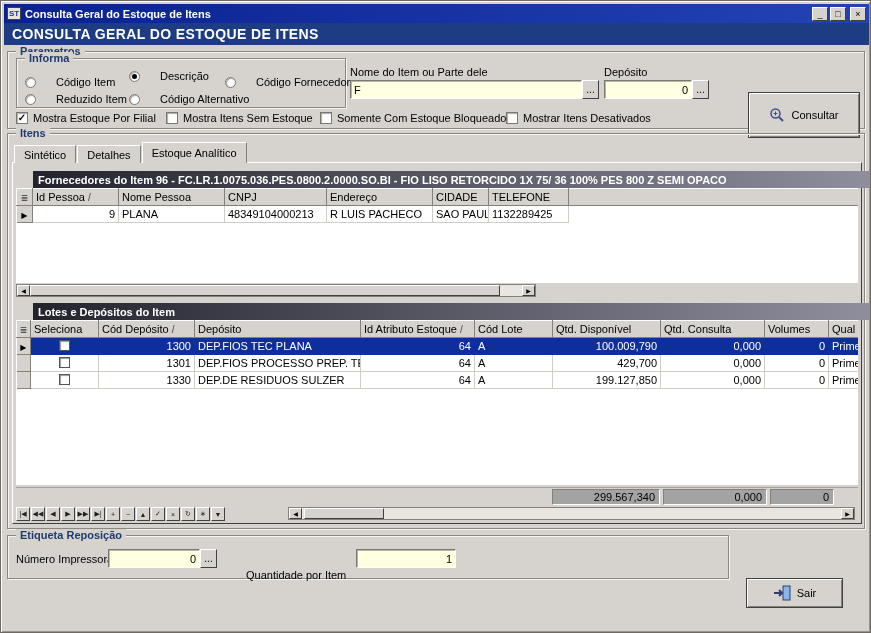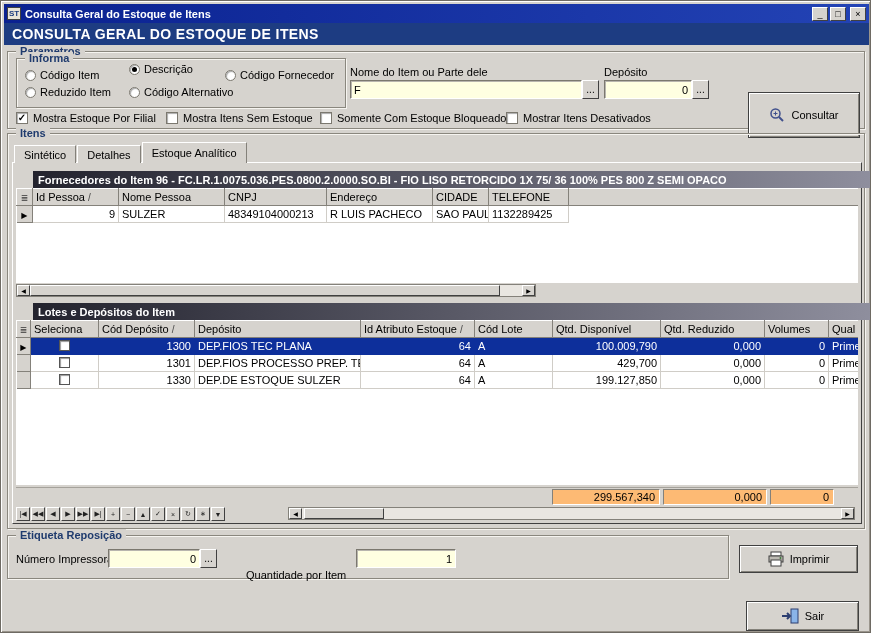--- a/index.html
+++ b/index.html
@@ -29,21 +29,21 @@
   .gb>.cap{ position:absolute; top:-7px; left:8px; background:#d6d3ce; padding:0 4px; font-weight:bold; color:#1f3b6e; white-space:nowrap; }
 
   .lbl{ position:absolute; white-space:nowrap; }
 
   .field{ position:absolute; background:#ffffe1; border:1px solid; border-color:#7b786f #fff #fff #7b786f;
           box-shadow:inset 1px 1px 0 #b8b5ae; height:19px; font:inherit; padding:0 3px; }
   .field.num{ text-align:right; }
   .browse{ position:absolute; width:17px; height:19px; background:#d6d3ce; border:1px solid;
            border-color:#fff #404040 #404040 #fff; font-size:10px; line-height:13px; text-align:center; font-family:inherit; }
 
-  .radio{ position:absolute; display:flex; align-items:center; gap:4px; white-space:nowrap; }
+  .radio{ position:absolute; display:flex; align-items:center; gap:20px; white-space:nowrap;margin-top:7px; }
   .rdot{ width:11px; height:11px; border-radius:50%; background:#fff; border:1px solid #7b786f;
          box-shadow:inset 1px 1px 1px #aaa; display:block; position:relative; }
   .radio.checked .rdot::after{ content:""; position:absolute; left:2px; top:2px; width:5px; height:5px; border-radius:50%; background:#000; }
 
   .check{ position:absolute; display:flex; align-items:center; gap:5px; white-space:nowrap; }
   .cbx{ width:12px; height:12px; background:#fff; border:1px solid #7b786f; box-shadow:inset 1px 1px 1px #aaa;
         display:flex; align-items:center; justify-content:center; }
   .cbx .mark{ font-size:10px; font-weight:bold; line-height:10px; }
 
   .btn{ position:absolute; background:#d6d3ce; border:1px solid #404040;
@@ -81,21 +81,21 @@
   .corner{ font-size:9px; color:#333; }
   .rowcbx{ width:11px; height:11px; background:#fff; border:1px solid #555; display:inline-block; box-shadow:inset 1px 1px 1px #999; }
 
   .hscroll{ position:absolute; height:13px; background:#d6d3ce; border:1px solid #84817a; display:flex; }
   .sarrow{ width:13px; height:100%; background:#d6d3ce; border:1px solid; border-color:#fff #404040 #404040 #fff;
            font-size:6px; display:flex; align-items:center; justify-content:center; padding:0; font-family:inherit; }
   .strack{ flex:1; position:relative; background:#e9e6e1; }
   .sthumb{ position:absolute; top:0; height:100%; background:#d6d3ce; border:1px solid; border-color:#fff #404040 #404040 #fff; }
 
   .totbar{ position:absolute; left:3px; top:324px; width:842px; height:18px; background:#d6d3ce; border-top:1px solid #a5a29b; }
-  .totbox{ position:absolute; top:1px; height:16px; background:#fdba74; border:1px solid; border-color:#84817a #fff #fff #84817a;
+  .totbox{ position:absolute; top:1px; height:16px; background:#a3a3a3; border:1px solid; border-color:#84817a #fff #fff #84817a;
            text-align:right; padding:1px 4px 0 0; }
 
   .navrow{ position:absolute; left:3px; top:344px; height:14px; display:flex; gap:1px; }
   .navbtn{ width:14px; height:14px; background:#d6d3ce; border:1px solid; border-color:#fff #404040 #404040 #fff;
            font-size:7px; display:flex; align-items:center; justify-content:center; padding:0; font-family:inherit; color:#222; }
 </style>
 </head>
 <body>
 
 <div class="win">
@@ -217,21 +217,21 @@
             <th><span>Nome Pessoa</span></th>
             <th><span>CNPJ</span></th>
             <th><span>Endereço</span></th>
             <th><span>CIDADE</span></th>
             <th><span>TELEFONE</span></th>
             <th></th>
           </tr>
           <tr>
             <td class="ind"><span class="ptr">▶</span></td>
             <td class="num">9</td>
-            <td>SULZER</td>
+            <td>PLANA</td>
             <td>48349104000213</td>
             <td>R LUIS PACHECO</td>
             <td>SAO PAULO</td>
             <td>1132289425</td>
             <td class="nob"></td>
           </tr>
         </tbody>
           </table>
       </div>
 
@@ -261,21 +261,21 @@
           </colgroup>
           <tbody>
               <tr>
             <th class="ind"><span class="corner">≣</span></th>
             <th><span>Seleciona</span></th>
             <th><span>Cód Depósito</span><span class="sort">/</span></th>
             <th><span>Depósito</span></th>
             <th><span>Id Atributo Estoque</span><span class="sort">/</span></th>
             <th><span>Cód Lote</span></th>
             <th><span>Qtd. Disponível</span></th>
-            <th><span>Qtd. Reduzido</span></th>
+            <th><span>Qtd. Consulta</span></th>
             <th><span>Volumes</span></th>
             <th><span>Qual</span></th>
           </tr>
           <tr class="sel">
             <td class="ind"><span class="ptr">▶</span></td>
             <td class="ctr"><span class="rowcbx"></span></td>
             <td class="num">1300</td>
             <td>DEP.FIOS TEC PLANA</td>
             <td class="num">64</td>
             <td>A</td>
@@ -293,21 +293,21 @@
             <td>A</td>
             <td class="num">429,700</td>
             <td class="num">0,000</td>
             <td class="num">0</td>
             <td>Prime</td>
           </tr>
           <tr>
             <td class="ind"></td>
             <td class="ctr"><span class="rowcbx"></span></td>
             <td class="num">1330</td>
-            <td>DEP.DE ESTOQUE SULZER</td>
+            <td>DEP.DE RESIDUOS SULZER</td>
             <td class="num">64</td>
             <td>A</td>
             <td class="num">199.127,850</td>
             <td class="num">0,000</td>
             <td class="num">0</td>
             <td>Prime</td>
           </tr>
         </tbody>
           </table>
       </div>
@@ -347,33 +347,22 @@
 
   <div class="gb" style="left:6px;top:534px;width:722px;height:44px;">
     <span class="cap">Etiqueta Reposição</span>
     <span class="lbl" style="left:8px;top:17px;">Número Impressora</span>
     <input class="field num" style="left: 100px; top: 13px; width: 92px;" value="0">
     <button class="browse" style="left:192px;top:13px;">...</button>
     <span class="lbl" style="left:238px;top:17px;margin-top:16px;">Quantidade por Item</span>
     <input class="field num" style="left: 348px; top: 13px; width: 100px;" value="1">
   </div>
 
-  <button class="btn" style="left:738px;top:544px;width:119px;height:28px;">
-    <span style="display:flex;">
-      <svg width="16" height="16" viewBox="0 0 16 16">
-        <rect x="3" y="1" width="10" height="4" fill="#ffffff" stroke="#404040"></rect>
-        <rect x="1" y="5" width="14" height="6" fill="#bdbab3" stroke="#404040"></rect>
-        <rect x="3" y="9" width="10" height="6" fill="#ffffff" stroke="#404040"></rect>
-        <circle cx="12.5" cy="7" r="1" fill="#3a7a3a"></circle>
-      </svg>
-    </span>
-    <span>Imprimir</span>
-  </button>
-
-  <button class="btn" style="left:745px;top:600px;width:113px;height:30px;">
+
+  <button class="btn" style="left:745px;top:577px;width:97px;height:30px;">
     <span style="display:flex;">
       <svg width="18" height="16" viewBox="0 0 18 16">
         <rect x="10" y="1" width="7" height="14" fill="#8ab4e8" stroke="#2c3e70"></rect>
         <path d="M1 8 h8 M6 5 l3 3 -3 3" stroke="#2c3e70" stroke-width="2" fill="none"></path>
       </svg>
     </span>
     <span>Sair</span>
   </button>
 
 </div>

